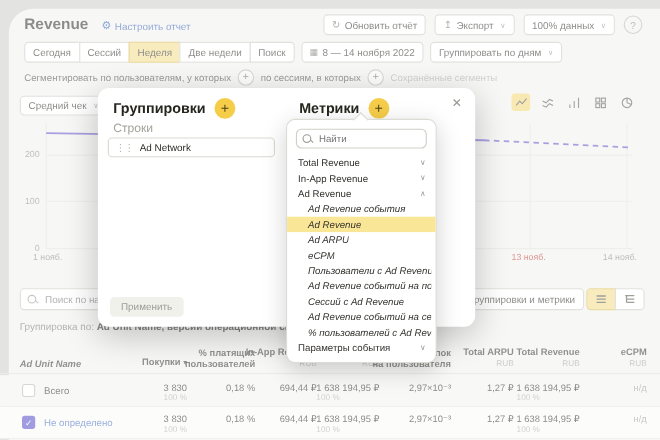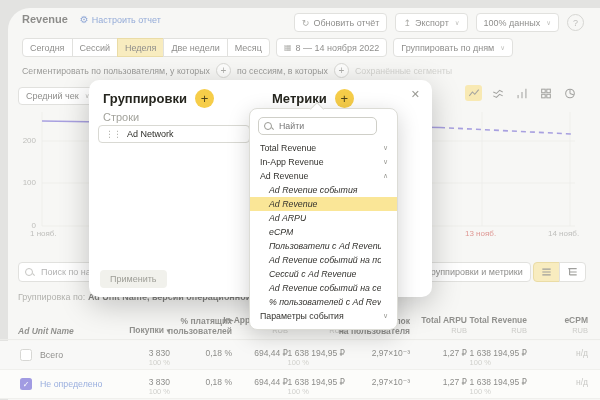--- a/index.html
+++ b/index.html
@@ -9,21 +9,21 @@
   .abs{position:absolute;}
   
   .btn{display:inline-flex;align-items:center;gap:4px;background:#fff;border:1px solid #c9c9c4;border-radius:4px;
        padding:0 7px;height:19px;font-size:9px;color:#33322e;white-space:nowrap;box-sizing:border-box;}
   .btn .chev{font-size:6.5px;color:#8a8a84;margin-left:2px;}
   .seggroup .btn{border-radius:0;margin-left:-1px;}
   .seggroup .btn:first-child{border-radius:4px 0 0 4px;margin-left:0;}
   .seggroup .btn:last-child{border-radius:0 4px 4px 0;}
   .btn.active{background:#f3dd8e;border-color:#d9c061;}
   .titlebar{left:22px;top:13px;display:flex;align-items:baseline;gap:12px;}
-  .apptitle{font-size:11px;font-weight:bold;color:#33322e;}
+  .apptitle{font-size:14px;font-weight:bold;color:#33322e;}
   .cfглink{font-size:9px;color:#3f68b8;display:inline-flex;align-items:center;gap:3px;}
   .gear{font-size:10px;color:#3f68b8;}
   .toprow{right:16px;top:13px;display:flex;align-items:center;gap:8px;}
   .helpcircle{width:15px;height:15px;border:1px solid #b5b5af;border-radius:50%;display:inline-flex;
               align-items:center;justify-content:center;font-size:9px;color:#8a8a84;background:transparent;}
   .tabsrow{left:22px;top:38px;display:flex;align-items:center;gap:6px;}
   .seggroup{display:flex;}
   .segrow{left:22px;top:63px;display:flex;align-items:center;gap:6px;font-size:8.8px;color:#4a4a45;}
   .pluscircle{width:13px;height:13px;border:1px solid #b9b9b2;border-radius:50%;display:inline-flex;
               align-items:center;justify-content:center;font-size:10px;color:#6d6d66;background:#fbfbf9;}
@@ -87,21 +87,21 @@
   .mcol{position:absolute;top:9px;display:flex;flex-direction:column;}
   .mcolhead{display:flex;align-items:center;gap:8px;}
   .closex{position:absolute;right:12px;top:9px;font-size:11px;color:#9a9a94;line-height:11px;}
   .gitem{position:absolute;left:9px;top:45px;width:152px;height:18px;border:1px solid #d9d9d3;border-radius:4px;
          background:#fff;display:flex;align-items:center;gap:6px;padding:0 6px;box-sizing:border-box;}
   .dragdots{color:#b5b5af;font-size:9px;letter-spacing:-1px;}
   .gilabel{font-size:9px;color:#2e2e29;}
   .applybtn{position:absolute;left:11px;top:190px;height:18px;padding:0 10px;background:#f1f1ec;border:none;
             border-radius:4px;font-size:9px;color:#9d9d96;display:inline-flex;align-items:center;}
   
-  .panel{position:absolute;left:249px;top:108px;width:149px;height:222px;background:#fff;border:1px solid #dcdcd6;
+  .panel{position:absolute;left:260px;top:108px;width:137px;height:222px;background:#fff;border:1px solid #dcdcd6;
          border-radius:8px;box-shadow:0 6px 22px rgba(0,0,0,0.18);z-index:30;box-sizing:border-box;}
   .notch{position:absolute;left:62px;top:-5px;width:9px;height:9px;background:#fff;border-left:1px solid #dcdcd6;
          border-top:1px solid #dcdcd6;transform:rotate(45deg);}
   .psearch{position:absolute;left:8px;top:8px;width:119px;height:18px;border:1px solid #cfcfc8;border-radius:5px;
            display:flex;align-items:center;gap:4px;padding:0 5px;box-sizing:border-box;}
   .psearch input{border:none;outline:none;width:100%;font-size:8.8px;color:#555;background:transparent;
                  font-family:"Liberation Sans","DejaVu Sans",sans-serif;}
   .plist{position:absolute;left:0;top:32px;width:100%;}
   .prow{position:relative;height:14px;display:flex;align-items:center;font-size:8.8px;color:#33322e;}
   .prow .lbl{padding-left:10px;white-space:nowrap;overflow:hidden;max-width:112px;}
@@ -139,21 +139,21 @@
     </span>
     <span class="helpcircle">?</span>
   </div>
 
   <div class="abs tabsrow">
     <span class="seggroup">
       <span class="btn">Сегодня</span>
       <span class="btn">Сессий</span>
       <span class="btn active">Неделя</span>
       <span class="btn">Две недели</span>
-      <span class="btn">Месяц</span>
+      <span class="btn">Поиск</span>
     </span>
     <span class="btn">
       <span style="font-size:8px;color:#6d6d66;">▦</span>
       <span>8 — 14 ноября 2022</span>
     </span>
     <span class="btn">
       <span>Группировать по дням</span>
       <span class="chev">∨</span>
     </span>
   </div>

